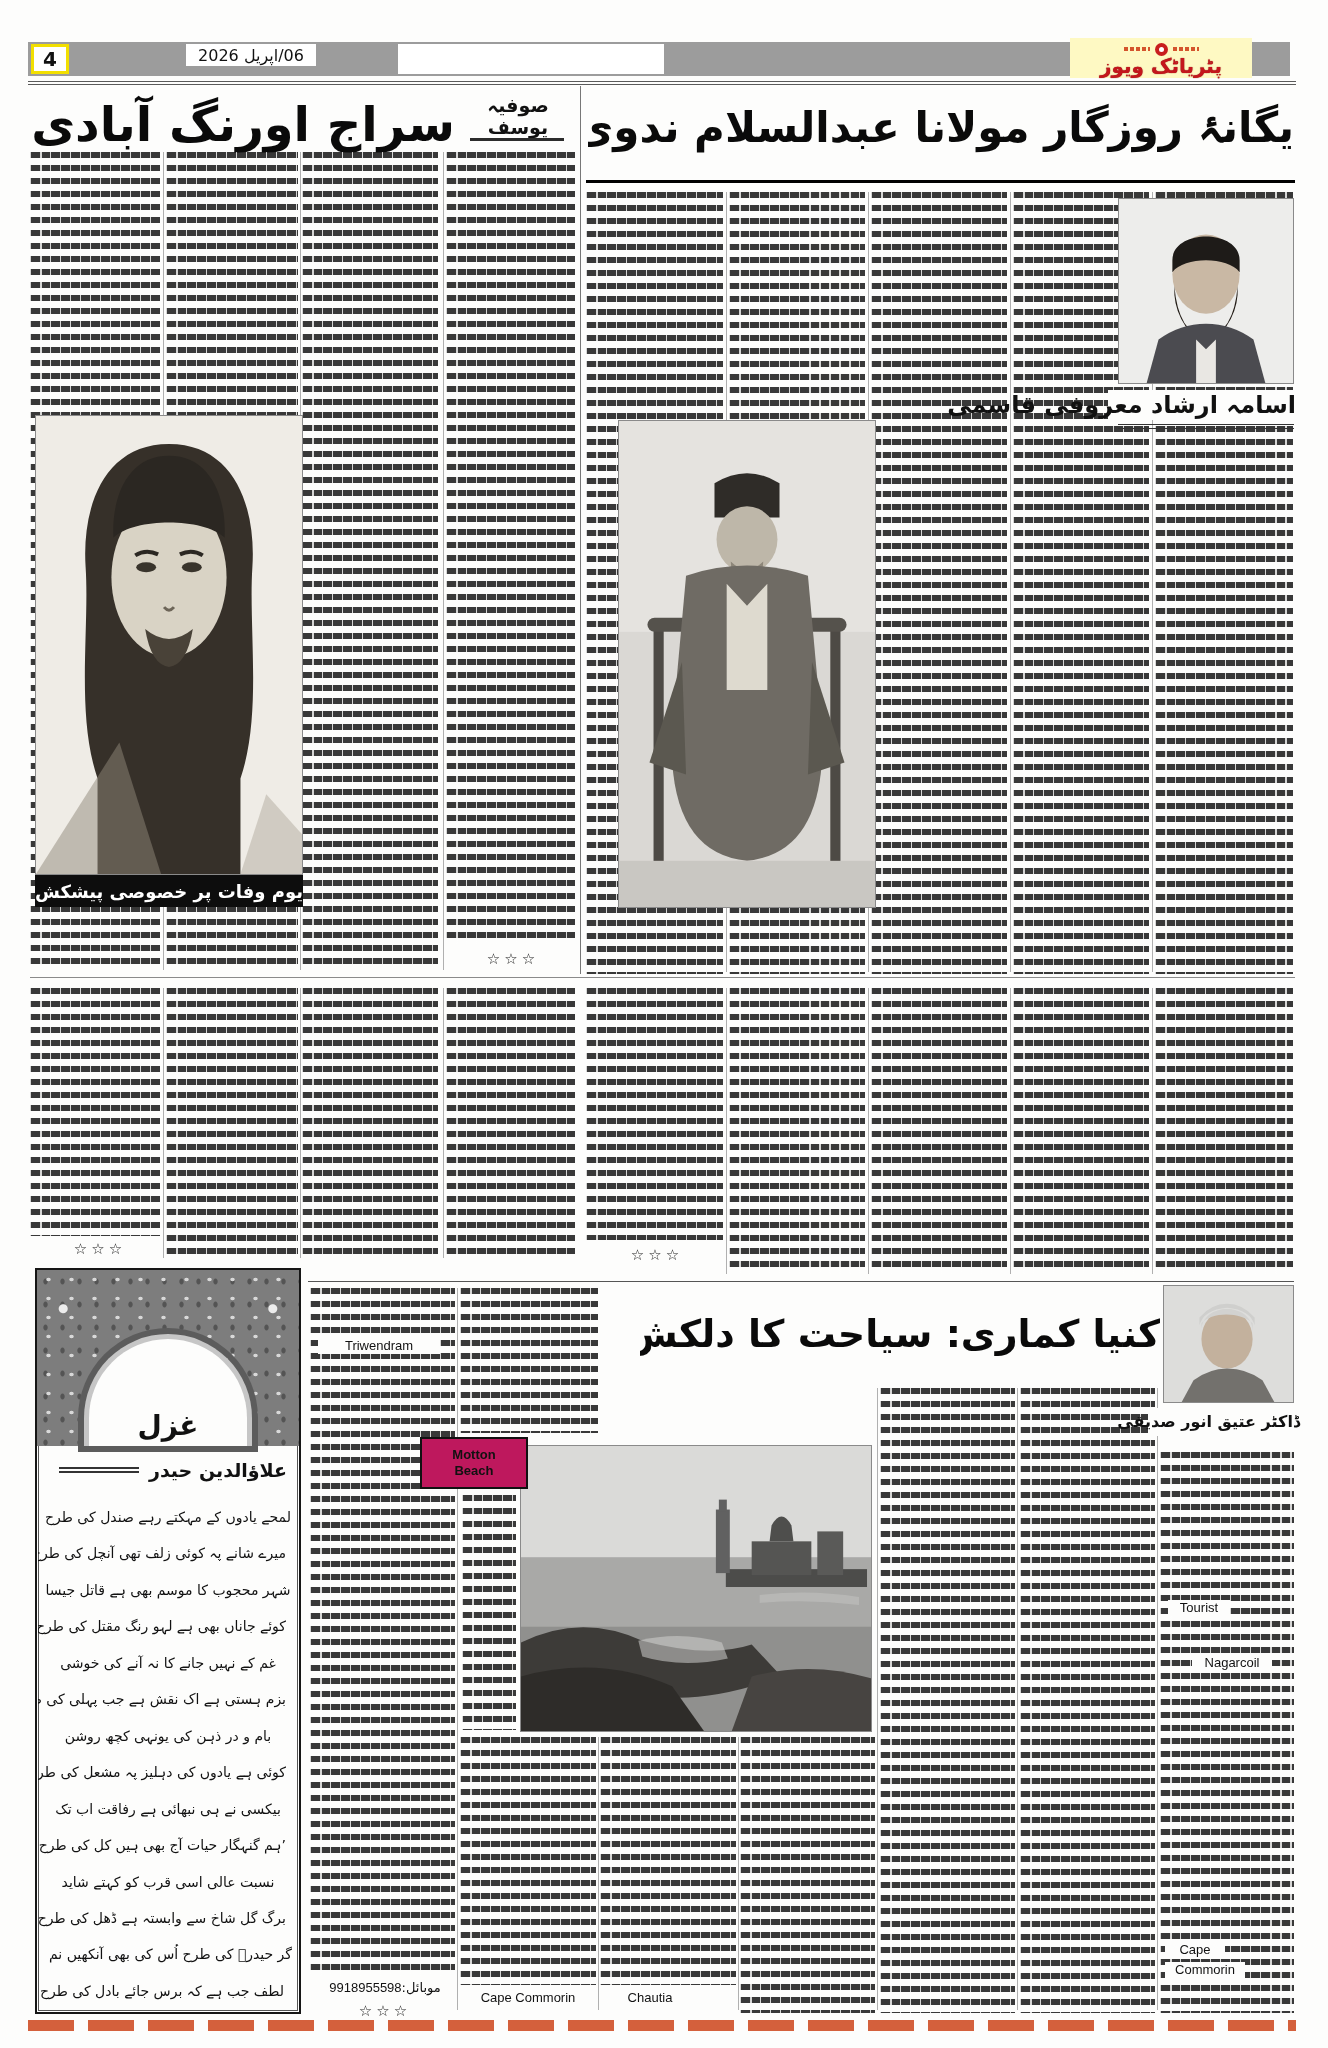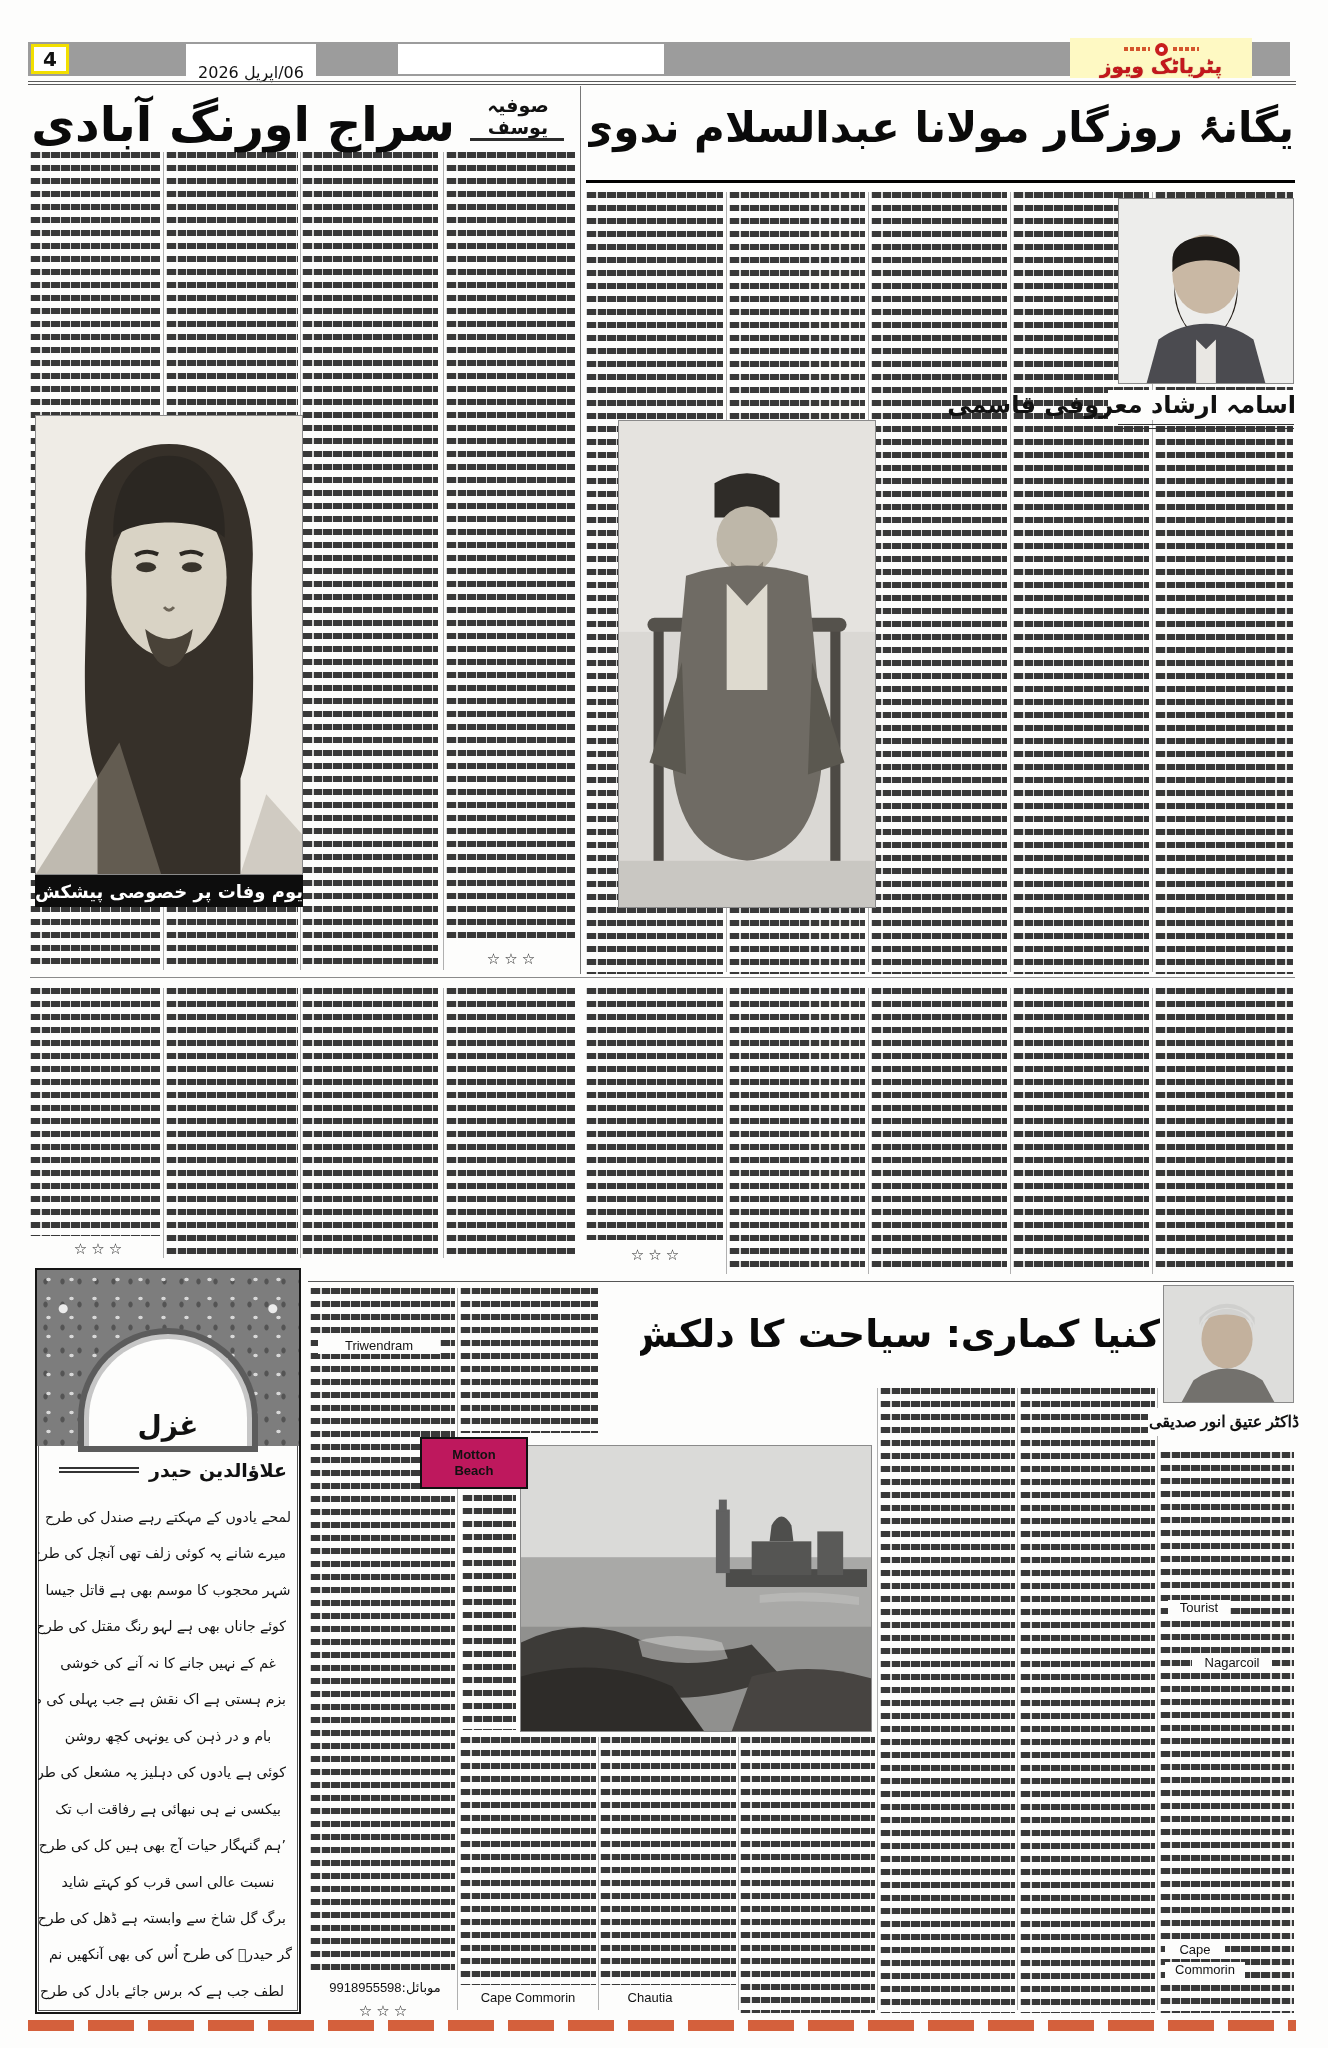--- a/index.html
+++ b/index.html
@@ -5,21 +5,21 @@
   html,body{margin:0;padding:0;background:#ffffff;}
   #page{
     position:relative;width:1328px;height:2048px;background:#fdfdfc;
     font-family:"DejaVu Sans",sans-serif;overflow:hidden;color:#111;
   }
   .abs{position:absolute;}
   
   .hdr-bar{left:28px;top:42px;width:1262px;height:34px;background:#9c9c9c;}
   .pagenum-box{left:31px;top:44px;width:38px;height:30px;background:#fff;border:3px solid #f2df00;
     display:flex;align-items:center;justify-content:center;font-weight:bold;font-size:20px;box-sizing:border-box;}
-  .date-box{left:186px;top:44px;width:130px;height:38px;background:#fff;display:flex;align-items:flex-end;
+  .date-box{left:186px;top:44px;width:130px;height:22px;background:#fff;display:flex;align-items:center;
     justify-content:center;font-size:16px;direction:rtl;}
   .blank-box{left:398px;top:44px;width:266px;height:30px;background:#fff;}
   .masthead-box{left:1070px;top:38px;width:182px;height:40px;background:#fef9c3;display:flex;flex-direction:column;
     align-items:center;justify-content:flex-end;padding-bottom:1px;box-sizing:border-box;}
   .mh-top{display:flex;align-items:center;gap:5px;height:12px;}
   .squig{width:26px;height:4px;background:repeating-linear-gradient(90deg,#d4542c 0 4px,transparent 4px 6px);}
   .mh-logo{width:13px;height:13px;border-radius:50%;background:#c81e1e;position:relative;}
   .mh-logo::after{content:"";position:absolute;left:4px;top:4px;width:5px;height:5px;border-radius:50%;background:#fff;}
   .mh-title{color:#c4161c;font-weight:bold;font-size:20px;line-height:22px;direction:rtl;
     text-shadow:0 0 1px #7d0d0d;}
@@ -237,21 +237,21 @@
 
   <div class="abs photo" style="left:1163px;top:1285px;width:131px;height:118px;">
     <svg viewBox="0 0 131 118" preserveAspectRatio="none">
       <rect width="131" height="118" fill="#dddddb"></rect>
       <ellipse cx="64" cy="54" rx="26" ry="30" fill="#c3b19d"></ellipse>
       <path d="M38 46 C38 16 90 16 90 46 L90 38 C78 26 48 26 38 38 Z" fill="#d2d2d0"></path>
       <path d="M36 40 Q40 24 64 22 Q88 24 92 40 L92 32 Q80 18 64 18 Q48 18 36 32 Z" fill="#cfcfcd"></path>
       <path d="M18 118 L30 96 Q46 84 64 84 Q84 84 100 96 L112 118 Z" fill="#73716d"></path>
     </svg>
   </div>
-  <div class="abs authname" style="left:1148px;top:1408px;width:152px;height:28px;font-size:16px;line-height:28px;z-index:6;font-family:Liberation Serif, serif;">ڈاکٹر عتیق انور صدیقی</div>
+  <div class="abs authname" style="left:1148px;top:1408px;width:152px;height:28px;font-size:16px;line-height:28px;z-index:6;">ڈاکٹر عتیق انور صدیقی</div>
 
   <div class="abs ftxt" style="left:310px;top:1288px;width:145px;height:688px;"></div>
   <div class="abs eng" style="left:318px;top:1338px;width:122px;height:16px;">Triwendram</div>
   <div class="abs phone" style="left:322px;top:1980px;width:126px;height:18px;">
     <span>موبائل:</span><span class="num">9918955598</span>
   </div>
   <div class="abs stars" style="left:340px;top:2002px;width:90px;height:18px;">☆☆☆</div>
 
   <div class="abs ftxt" style="left:460px;top:1288px;width:138px;height:145px;"></div>
   <div class="abs engbox" style="left:420px;top:1437px;width:108px;height:52px;">

